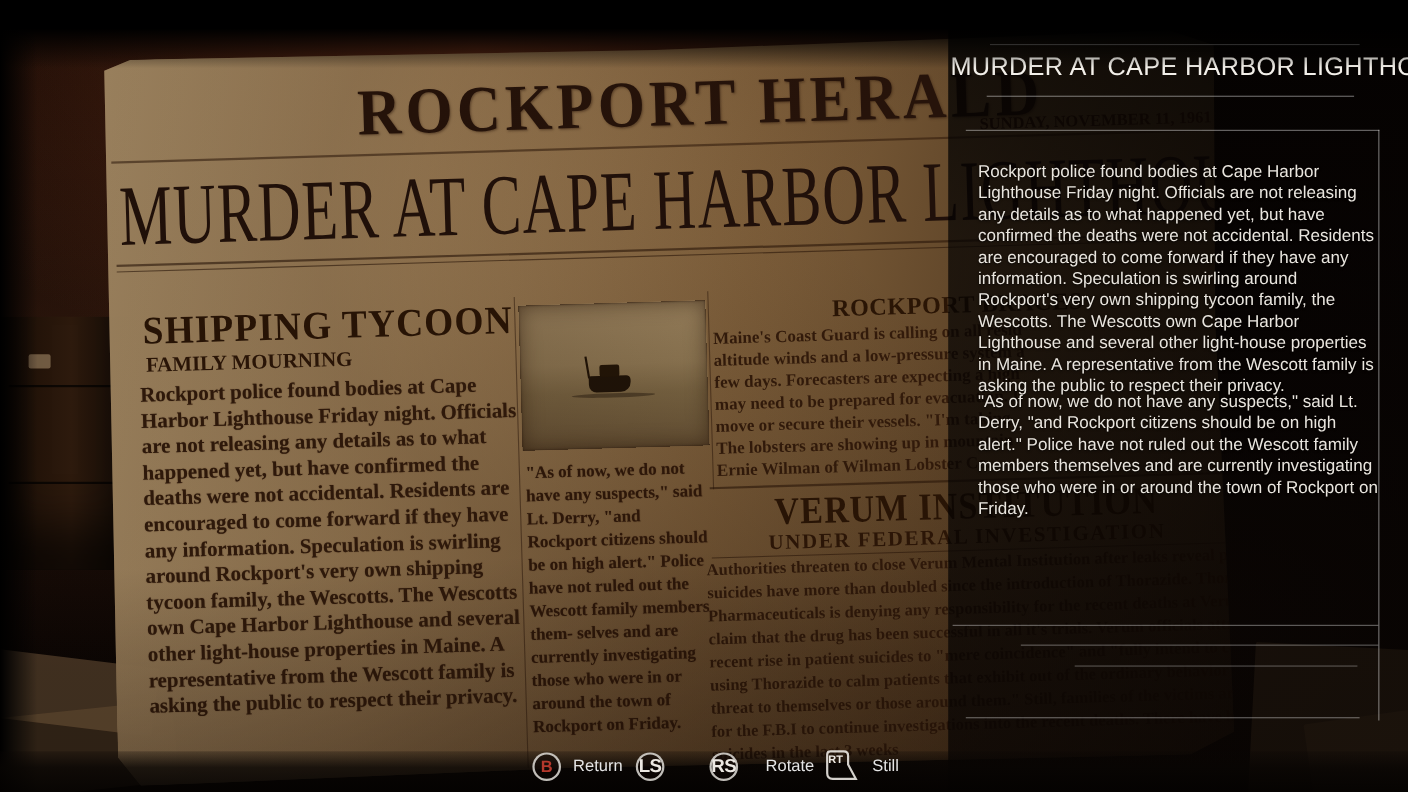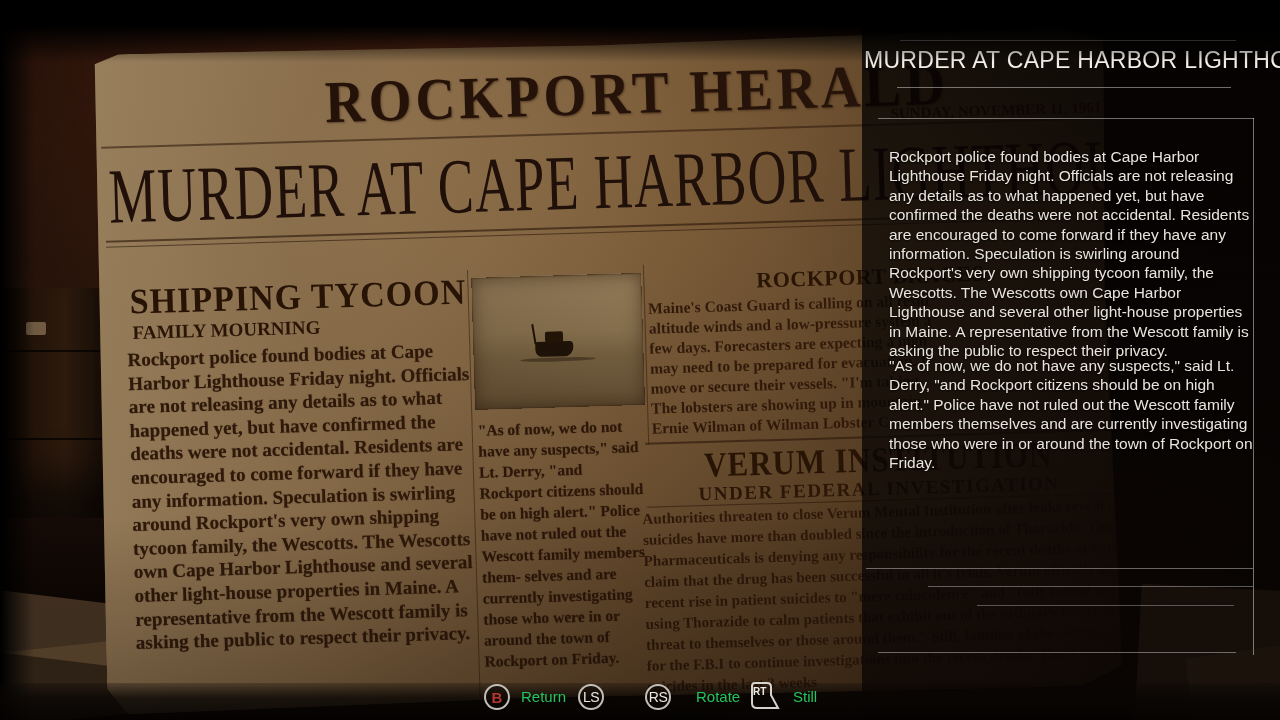--- a/index.html
+++ b/index.html
@@ -92,22 +92,22 @@
   .vign-top{position:absolute;left:0;top:0;width:1280px;height:62px;
     background:linear-gradient(180deg,#000 0,#000 26px,transparent 100%);}
   .vign-left{position:absolute;left:0;top:0;width:34px;height:720px;
     background:linear-gradient(90deg,#000,transparent);}
   .controlbar{position:absolute;left:0;top:683px;width:1280px;height:37px;
     background:linear-gradient(180deg,rgba(10,6,4,.25) 0,rgba(8,5,3,.8) 40%,rgba(4,2,1,.9) 100%);}
   .btn-circle{position:absolute;width:26px;height:26px;border:2px solid rgba(225,222,216,.85);
     border-radius:50%;box-sizing:border-box;background:rgba(15,8,5,.55);
     display:flex;align-items:center;justify-content:center;}
   .btn-b-glyph{color:#b5382c;font-weight:700;font-size:15px;}
-  .btn-stick-glyph{color:#ece8e2;font-weight:400;font-size:14px;letter-spacing:-0.5px;}
-  .ctrl-label{position:absolute;top:688px;font-size:15px;color:#22c55e;}
+  .btn-stick-glyph{color:#ece8e2;font-weight:700;font-size:17px;letter-spacing:-0.5px;}
+  .ctrl-label{position:absolute;top:688px;font-size:15px;color:#e5e5e5;}
   .rt-icon{position:absolute;left:748px;top:681px;width:32px;height:30px;}
   .rt-text{position:absolute;left:753px;top:686px;font-size:10px;font-weight:700;color:#ece8e2;}
 </style>
 </head>
 <body>
 
 <div id="stage">
 
   <div class="scene"></div>
   <div class="cabinet">

